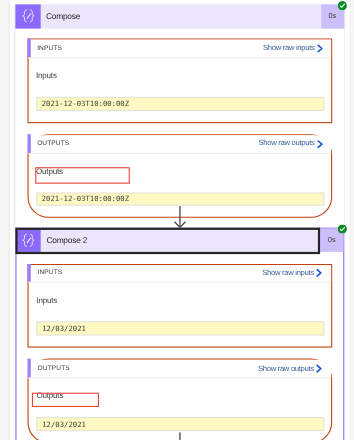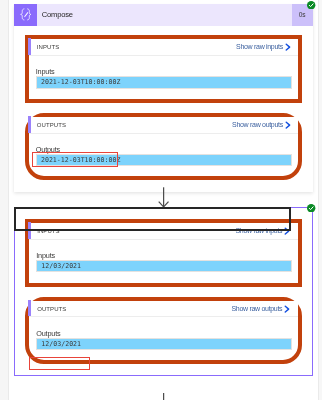--- a/index.html
+++ b/index.html
@@ -29,30 +29,30 @@
   .icon-sq { width:22.4px; height:22.1px; background:#8a6bfc; display:flex; align-items:center; justify-content:center; flex:0 0 auto; }
   .card-title { font-size:7.6px; letter-spacing:-0.2px; color:#201f1e; margin-left:5.2px; }
   .dur { position:absolute; right:0; top:0; width:20.8px; height:22.1px; background:#ccc0fa;
          display:flex; align-items:center; justify-content:center; font-size:6.6px; color:#3b3a39; }
   .badge { position:absolute; width:8.4px; height:8.4px; line-height:0; }
 
   .focus-ring { position:absolute; border:2px solid #262626; pointer-events:none; }
 
   
   .card-body { padding:9.5px 10.2px 11.6px 10.4px; }
-  .section { border:4px solid #c2410c; background:#fff; position:relative; }
+  .section { border:1px solid #c2410c; background:#fff; position:relative; }
   .section + .section { margin-top:10.3px;border-radius:19px; }
   .sec-head { height:16.6px; background:#ffffff; border-bottom:1px solid #ededed; display:flex; align-items:center; position:relative; }
   .sec-bar { position:absolute; left:-1px; top:-1px; width:3.1px; height:calc(100% + 1px); background:#9a81fb; }
   .sec-title { font-size:6.0px; letter-spacing:0.08px; color:#3b3a39; margin-left:8.2px; }
   .sec-link { position:absolute; right:7.6px; top:0; height:100%; display:flex; align-items:center; font-size:7px; letter-spacing:-0.3px; color:#3a5f9e; }
   .chev { margin-left:2.0px; display:block; }
   .sec-body { padding:11.2px 6.2px 10.1px 7.2px; }
   .field-label { font-size:7.3px; letter-spacing:-0.18px; color:#3b3a39; line-height:9px; margin-bottom:0; height:9px; }
-  .field-box { border:1px solid #e4e2e0; background:#7dd3fc; height:12.6px; margin-top:0; display:flex; align-items:center; padding-left:4.2px; }
+  .field-box { border:1px solid #e4e2e0; background:#fef9c3; height:12.6px; margin-top:15px; display:flex; align-items:center; padding-left:4.2px; }
   .field-val { font-family:"DejaVu Sans Mono", monospace; font-size:6.6px; color:#3b3a39; letter-spacing:0; }
 
   .redbox { position:absolute; border:1.3px solid #e8443a; pointer-events:none; }
 
   .arrow-head { position:absolute; }
 </style>
 </head>
 <body>
 
 <div class="page">
@@ -124,20 +124,31 @@
   </div>
 
   <div class="redbox" style="left:31.7px; top:151.8px; width:86.5px; height:15.2px;"></div>
 
   <svg class="arrow-head" style="left:155px; top:187px;" width="18" height="21" viewBox="0 0 18 21">
     <path d="M8.6 0.3 L8.6 19.4" stroke="#4d4d4d" stroke-width="1.25" fill="none"></path>
     <path d="M3.7 14.6 L8.6 19.9 L13.5 14.6" stroke="#4d4d4d" stroke-width="1.25" fill="none" stroke-linecap="butt" stroke-linejoin="miter"></path>
   </svg>
 
   <div class="card sel" id="card2" style="top:207.4px; left:13.6px; width:299.4px;">
+    <div class="card-head">
+      <span class="icon-sq">
+        <svg width="13.6" height="12.8" viewBox="0 0 23 22" aria-hidden="true">
+          <path d="M8.4 1.5 C5.9 1.9 5.4 3.6 5.4 5.6 L5.4 8.0 C5.4 9.8 4.4 10.7 2.6 11.0 C4.4 11.3 5.4 12.2 5.4 14.0 L5.4 16.4 C5.4 18.4 5.9 20.1 8.4 20.5" fill="none" stroke="#ffffff" stroke-width="1.3" stroke-linecap="round"></path>
+          <path d="M14.6 1.5 C17.1 1.9 17.6 3.6 17.6 5.6 L17.6 8.0 C17.6 9.8 18.6 10.7 20.4 11.0 C18.6 11.3 17.6 12.2 17.6 14.0 L17.6 16.4 C17.6 18.4 17.1 20.1 14.6 20.5" fill="none" stroke="#ffffff" stroke-width="1.3" stroke-linecap="round"></path>
+          <path d="M14.6 6.9 L9.4 13.8 L8.5 15.8 L10.5 14.9 L15.7 8.0 Z" fill="#ffffff"></path>
+        </svg>
+      </span>
+      <span class="card-title">Compose 2</span>
+      <span class="dur">0s</span>
+    </div>
     <div class="card-body">
 
       <div class="section">
         <div class="sec-head">
           <span class="sec-bar"></span>
           <span class="sec-title">INPUTS</span>
           <span class="sec-link">
             <span>Show raw inputs</span>
             <svg class="chev" width="5.9" height="8.2" viewBox="0 0 7 9.5">
               <path d="M1.5 1.3 L5.5 4.75 L1.5 8.2" fill="none" stroke="#1450e0" stroke-width="1.7" stroke-linecap="round" stroke-linejoin="round"></path>

